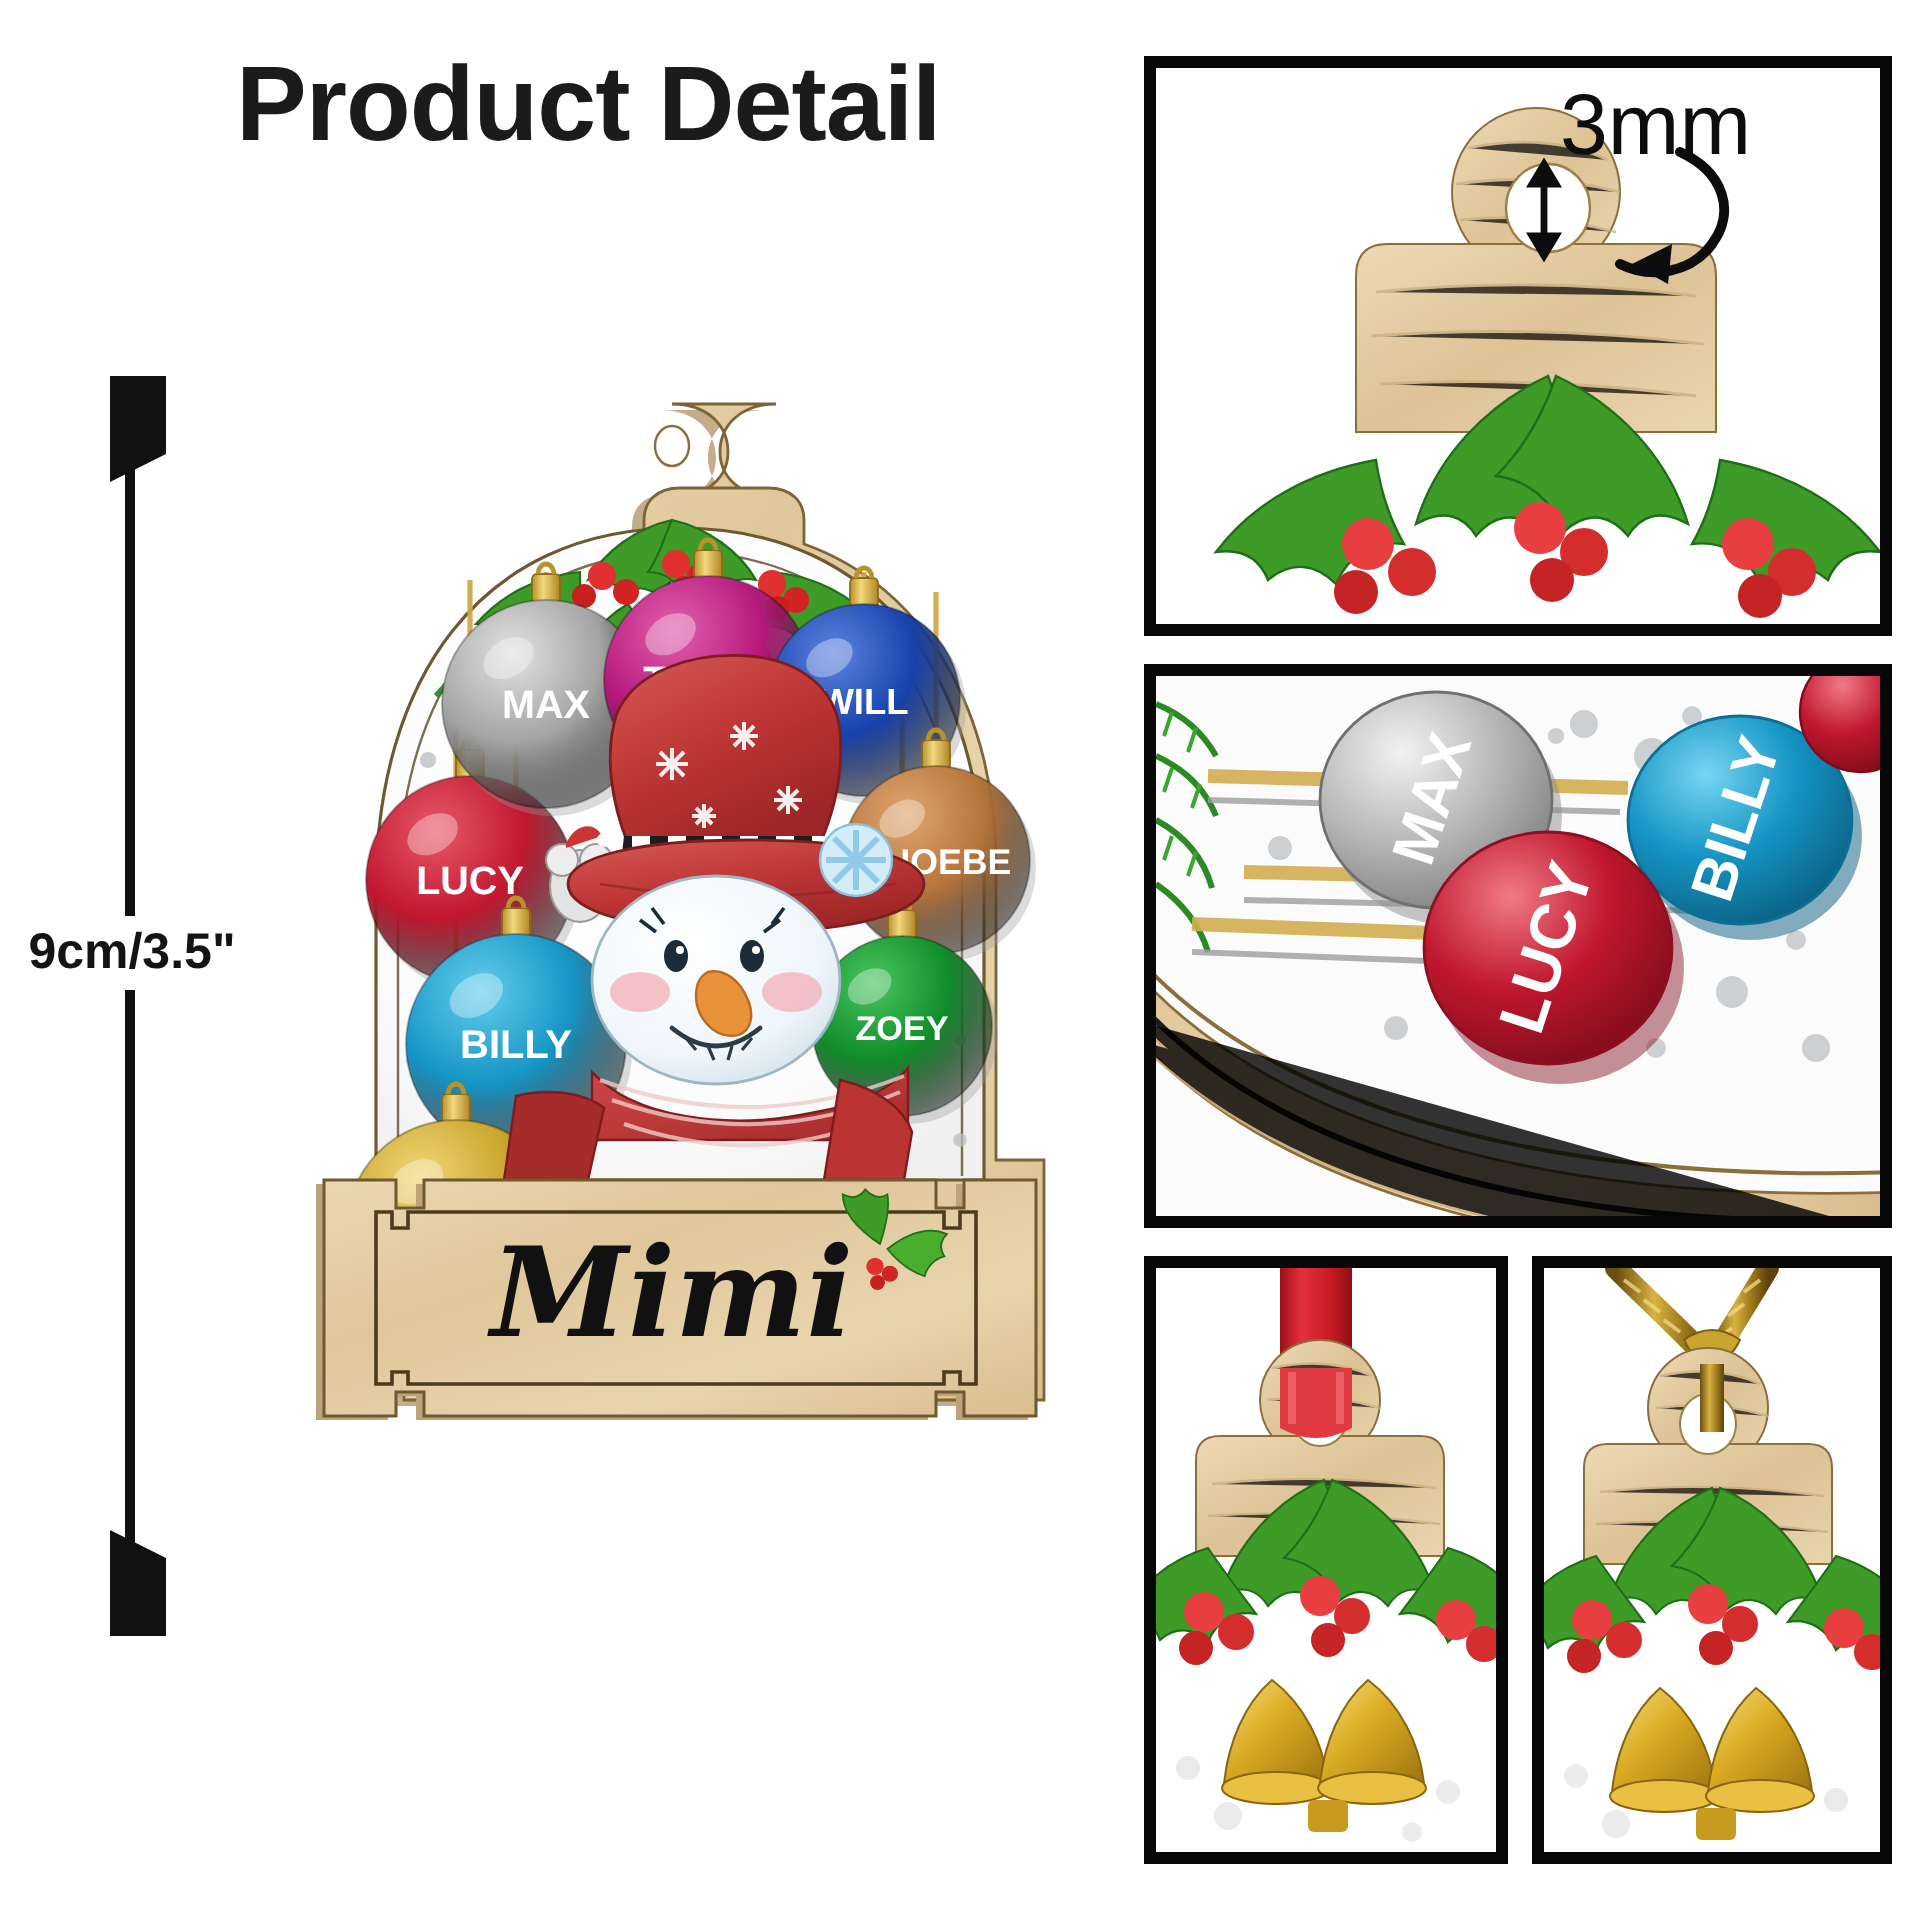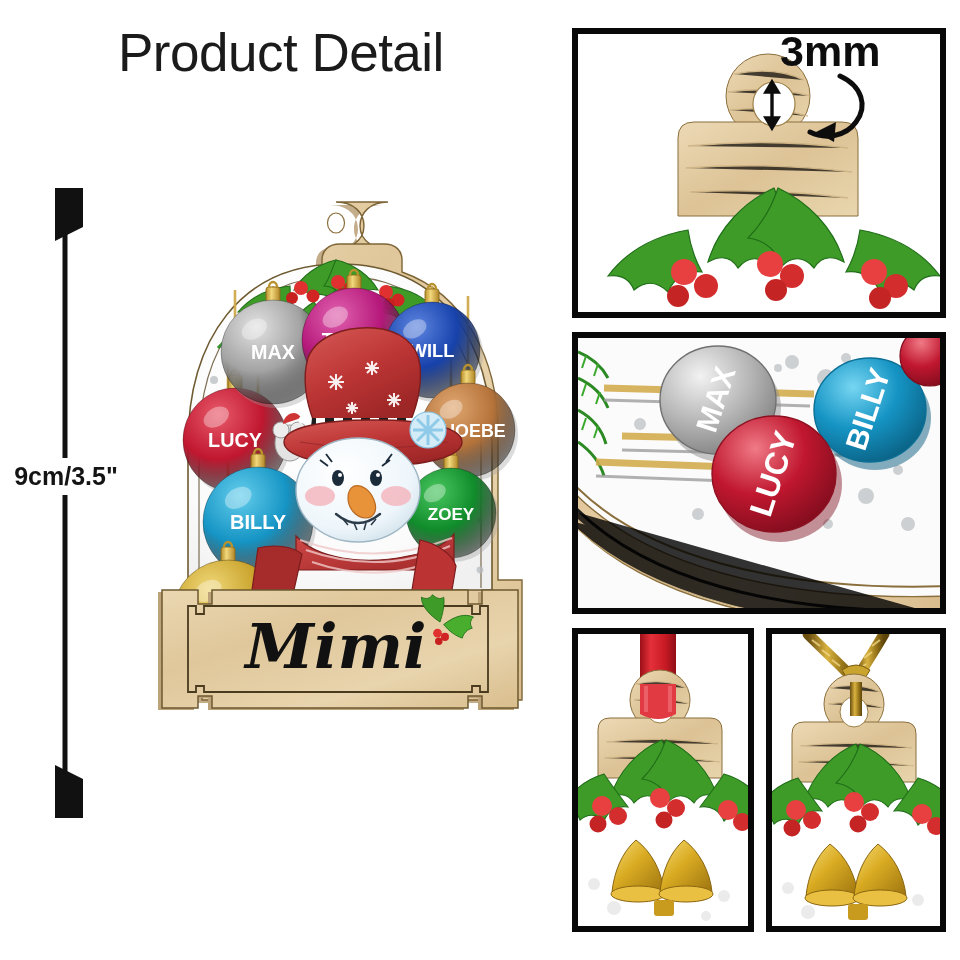--- a/index.html
+++ b/index.html
@@ -8,21 +8,21 @@
     width:960px;height:960px;
     background:#ffffff;
     font-family:"Liberation Sans","DejaVu Sans",sans-serif;
     position:relative;overflow:hidden;
   }
   .root{position:absolute;inset:0;}
 
   
   #page-title{
     position:absolute;left:118px;top:26px;
-    font-size:53px;font-weight:normal;color:#1b1b1b;
+    font-size:53px;font-weight:bold;color:#1b1b1b;
     letter-spacing:-0.5px;line-height:1;
   }
 
   
   #dim-arrow{position:absolute;left:47px;top:188px;width:36px;height:630px;}
   #dim-label{
     position:absolute;left:6px;top:458px;width:120px;text-align:center;
     font-size:25px;font-weight:bold;color:#141414;background:#fff;
     padding:4px 0;
   }
@@ -33,22 +33,22 @@
 
   
   .panel{position:absolute;background:#fff;border:6px solid #080808;box-sizing:border-box;overflow:hidden;}
   #panel-hole{left:572px;top:28px;width:374px;height:290px;}
   #panel-closeup{left:572px;top:332px;width:374px;height:282px;}
   #panel-ribbon{left:572px;top:628px;width:182px;height:304px;}
   #panel-cord{left:766px;top:628px;width:180px;height:304px;}
   .panel-svg{width:100%;height:100%;display:block;}
 
   #mm-label{
-    position:absolute;left:780px;top:30px;
-    font-size:43px;font-weight:bold;color:#0d0d0d;line-height:1;
+    position:absolute;left:780px;top:42px;
+    font-size:43px;font-weight:normal;color:#0d0d0d;line-height:1;
   }
 </style>
 </head>
 <body>
 
 <div class="root">
 
   <div id="page-title">Product Detail</div>
 
   <svg id="dim-arrow" viewBox="0 0 36 630">

